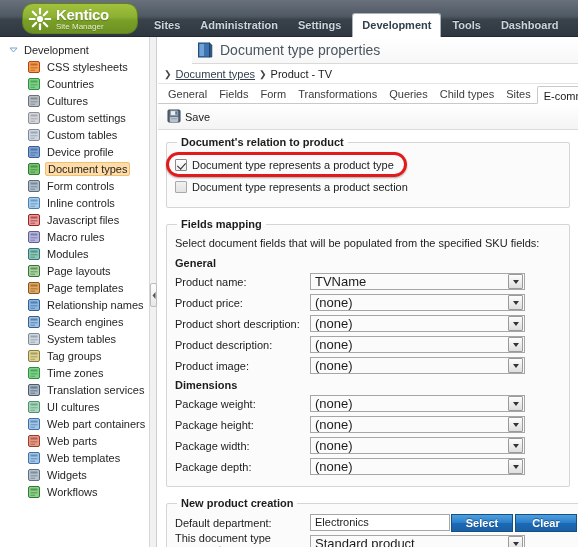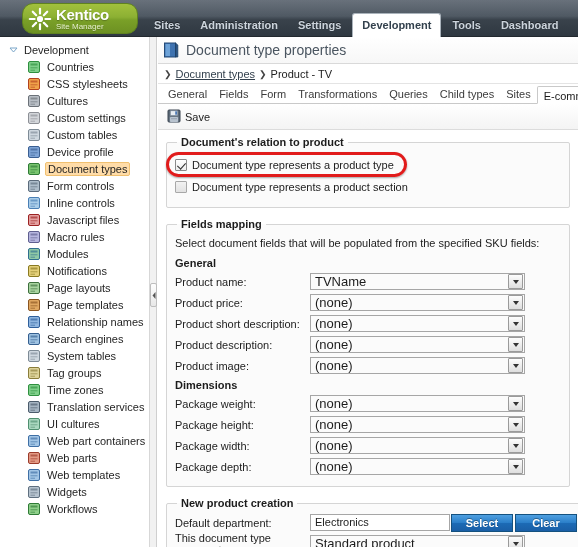--- a/index.html
+++ b/index.html
@@ -110,20 +110,21 @@
   
   .content {
     position: absolute; left: 158px; top: 37px; width: 420px; height: 510px;
     background: #ffffff; overflow: hidden;
   }
   .page-header {
     height: 27px; display: flex; align-items: center;
     padding-left: 4px;
     background: linear-gradient(to bottom,#ffffff,#f7f7f7);
     border-bottom: 1px solid #d9d9d9;
+    margin-left: 34px;
   }
   .page-header .hdr-icon { width: 18px; height: 18px; margin-right: 6px; flex:none; }
   .page-title { font-size: 14px; color: #4a5560; font-weight: normal; }
 
   .breadcrumb {
     height: 20px; display: flex; align-items: center; padding-left: 6px; gap: 4px;
     font-size: 11px; color: #333;
     border-bottom: 1px solid #e4e4e4;
   }
   .bc-arrow { color: #444; font-size: 9px; }
@@ -274,38 +275,38 @@
         <span class="tree-toggle">
           <svg width="9" height="9" viewBox="0 0 9 9">
               <path d="M1 3 L8 3 L4.5 7 Z" fill="none" stroke="#7aa6c9" stroke-width="1"></path>
             </svg>
         </span>
         <span class="node-label">Development</span>
       </div>
       <div id="tree-items">
           <div class="tree-item">
             <span class="ico"><svg width="14" height="14" viewBox="0 0 14 14">
+                <rect x="1.5" y="1.5" width="11" height="11" rx="1.5" fill="#f0a24a" stroke="#b2421f" stroke-width="1"></rect>
+                <rect x="3.5" y="3.5" width="7" height="2" fill="#b2421f" opacity="0.65"></rect>
+                <rect x="3.5" y="7" width="7" height="1.4" fill="#b2421f" opacity="0.45"></rect>
+                <rect x="3.5" y="9.6" width="4.5" height="1.4" fill="#b2421f" opacity="0.45"></rect>
+              </svg></span>
+            <span class="node-label">CSS stylesheets</span>
+          </div>
+          <div class="tree-item">
+            <span class="ico"><svg width="14" height="14" viewBox="0 0 14 14">
                 <rect x="1.5" y="1.5" width="11" height="11" rx="1.5" fill="#7fd08a" stroke="#2f8f3f" stroke-width="1"></rect>
                 <rect x="3.5" y="3.5" width="7" height="2" fill="#2f8f3f" opacity="0.65"></rect>
                 <rect x="3.5" y="7" width="7" height="1.4" fill="#2f8f3f" opacity="0.45"></rect>
                 <rect x="3.5" y="9.6" width="4.5" height="1.4" fill="#2f8f3f" opacity="0.45"></rect>
               </svg></span>
             <span class="node-label">Countries</span>
           </div>
           <div class="tree-item">
             <span class="ico"><svg width="14" height="14" viewBox="0 0 14 14">
-                <rect x="1.5" y="1.5" width="11" height="11" rx="1.5" fill="#f0a24a" stroke="#b2421f" stroke-width="1"></rect>
-                <rect x="3.5" y="3.5" width="7" height="2" fill="#b2421f" opacity="0.65"></rect>
-                <rect x="3.5" y="7" width="7" height="1.4" fill="#b2421f" opacity="0.45"></rect>
-                <rect x="3.5" y="9.6" width="4.5" height="1.4" fill="#b2421f" opacity="0.45"></rect>
-              </svg></span>
-            <span class="node-label">CSS stylesheets</span>
-          </div>
-          <div class="tree-item">
-            <span class="ico"><svg width="14" height="14" viewBox="0 0 14 14">
                 <rect x="1.5" y="1.5" width="11" height="11" rx="1.5" fill="#b9bfc6" stroke="#6b7178" stroke-width="1"></rect>
                 <rect x="3.5" y="3.5" width="7" height="2" fill="#6b7178" opacity="0.65"></rect>
                 <rect x="3.5" y="7" width="7" height="1.4" fill="#6b7178" opacity="0.45"></rect>
                 <rect x="3.5" y="9.6" width="4.5" height="1.4" fill="#6b7178" opacity="0.45"></rect>
               </svg></span>
             <span class="node-label">Cultures</span>
           </div>
           <div class="tree-item">
             <span class="ico"><svg width="14" height="14" viewBox="0 0 14 14">
                 <rect x="1.5" y="1.5" width="11" height="11" rx="1.5" fill="#d3d6da" stroke="#8d9096" stroke-width="1"></rect>
@@ -379,29 +380,20 @@
             <span class="node-label">Macro rules</span>
           </div>
           <div class="tree-item">
             <span class="ico"><svg width="14" height="14" viewBox="0 0 14 14">
                 <rect x="1.5" y="1.5" width="11" height="11" rx="1.5" fill="#8fc9a6" stroke="#2f6f8f" stroke-width="1"></rect>
                 <rect x="3.5" y="3.5" width="7" height="2" fill="#2f6f8f" opacity="0.65"></rect>
                 <rect x="3.5" y="7" width="7" height="1.4" fill="#2f6f8f" opacity="0.45"></rect>
                 <rect x="3.5" y="9.6" width="4.5" height="1.4" fill="#2f6f8f" opacity="0.45"></rect>
               </svg></span>
             <span class="node-label">Modules</span>
-          </div>
-          <div class="tree-item">
-            <span class="ico"><svg width="14" height="14" viewBox="0 0 14 14">
-                <rect x="1.5" y="1.5" width="11" height="11" rx="1.5" fill="#e4d07a" stroke="#8a7a22" stroke-width="1"></rect>
-                <rect x="3.5" y="3.5" width="7" height="2" fill="#8a7a22" opacity="0.65"></rect>
-                <rect x="3.5" y="7" width="7" height="1.4" fill="#8a7a22" opacity="0.45"></rect>
-                <rect x="3.5" y="9.6" width="4.5" height="1.4" fill="#8a7a22" opacity="0.45"></rect>
-              </svg></span>
-            <span class="node-label">Notifications</span>
           </div>
           <div class="tree-item">
             <span class="ico"><svg width="14" height="14" viewBox="0 0 14 14">
                 <rect x="1.5" y="1.5" width="11" height="11" rx="1.5" fill="#a8d4a0" stroke="#3d6f3d" stroke-width="1"></rect>
                 <rect x="3.5" y="3.5" width="7" height="2" fill="#3d6f3d" opacity="0.65"></rect>
                 <rect x="3.5" y="7" width="7" height="1.4" fill="#3d6f3d" opacity="0.45"></rect>
                 <rect x="3.5" y="9.6" width="4.5" height="1.4" fill="#3d6f3d" opacity="0.45"></rect>
               </svg></span>
             <span class="node-label">Page layouts</span>
           </div>

